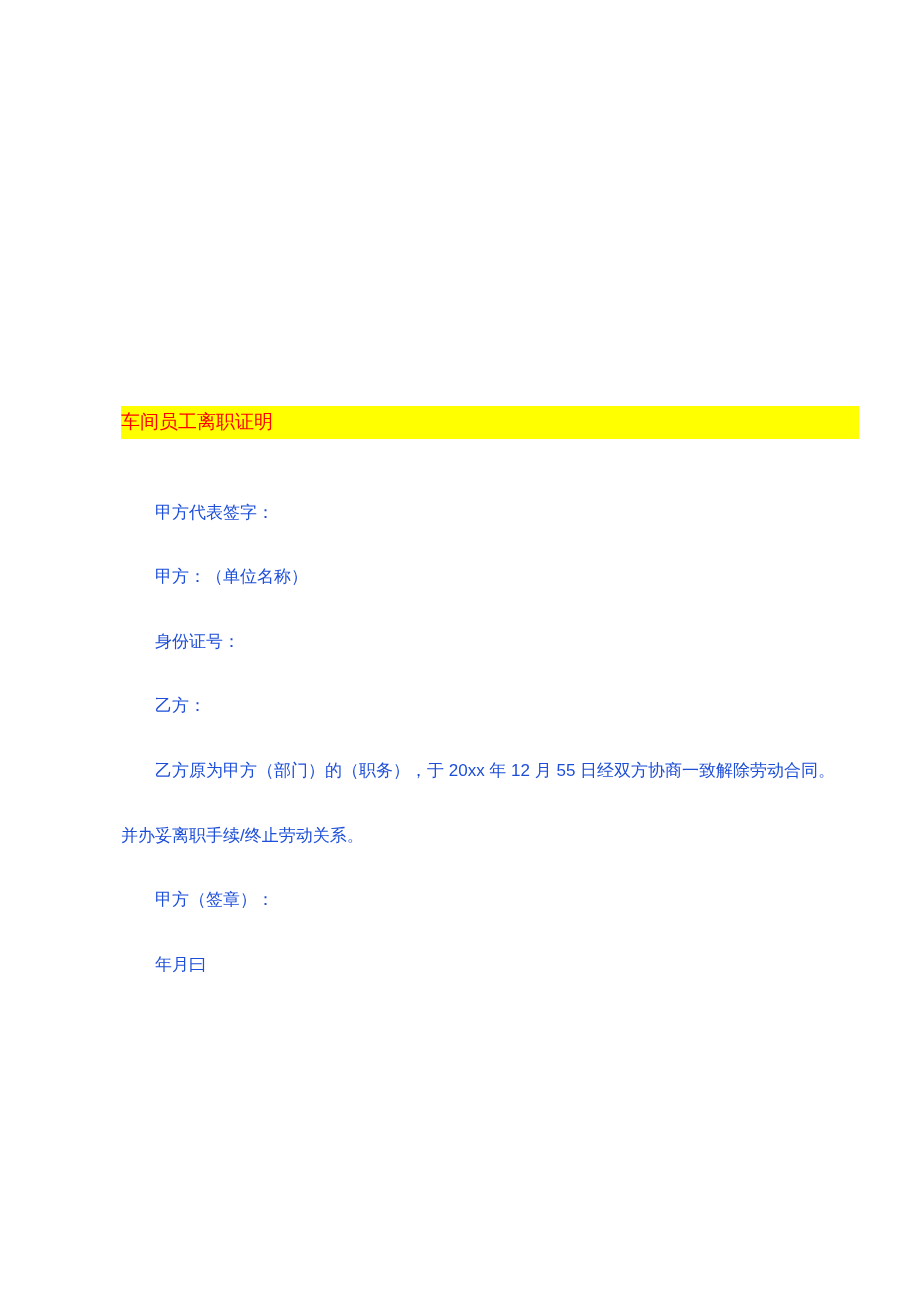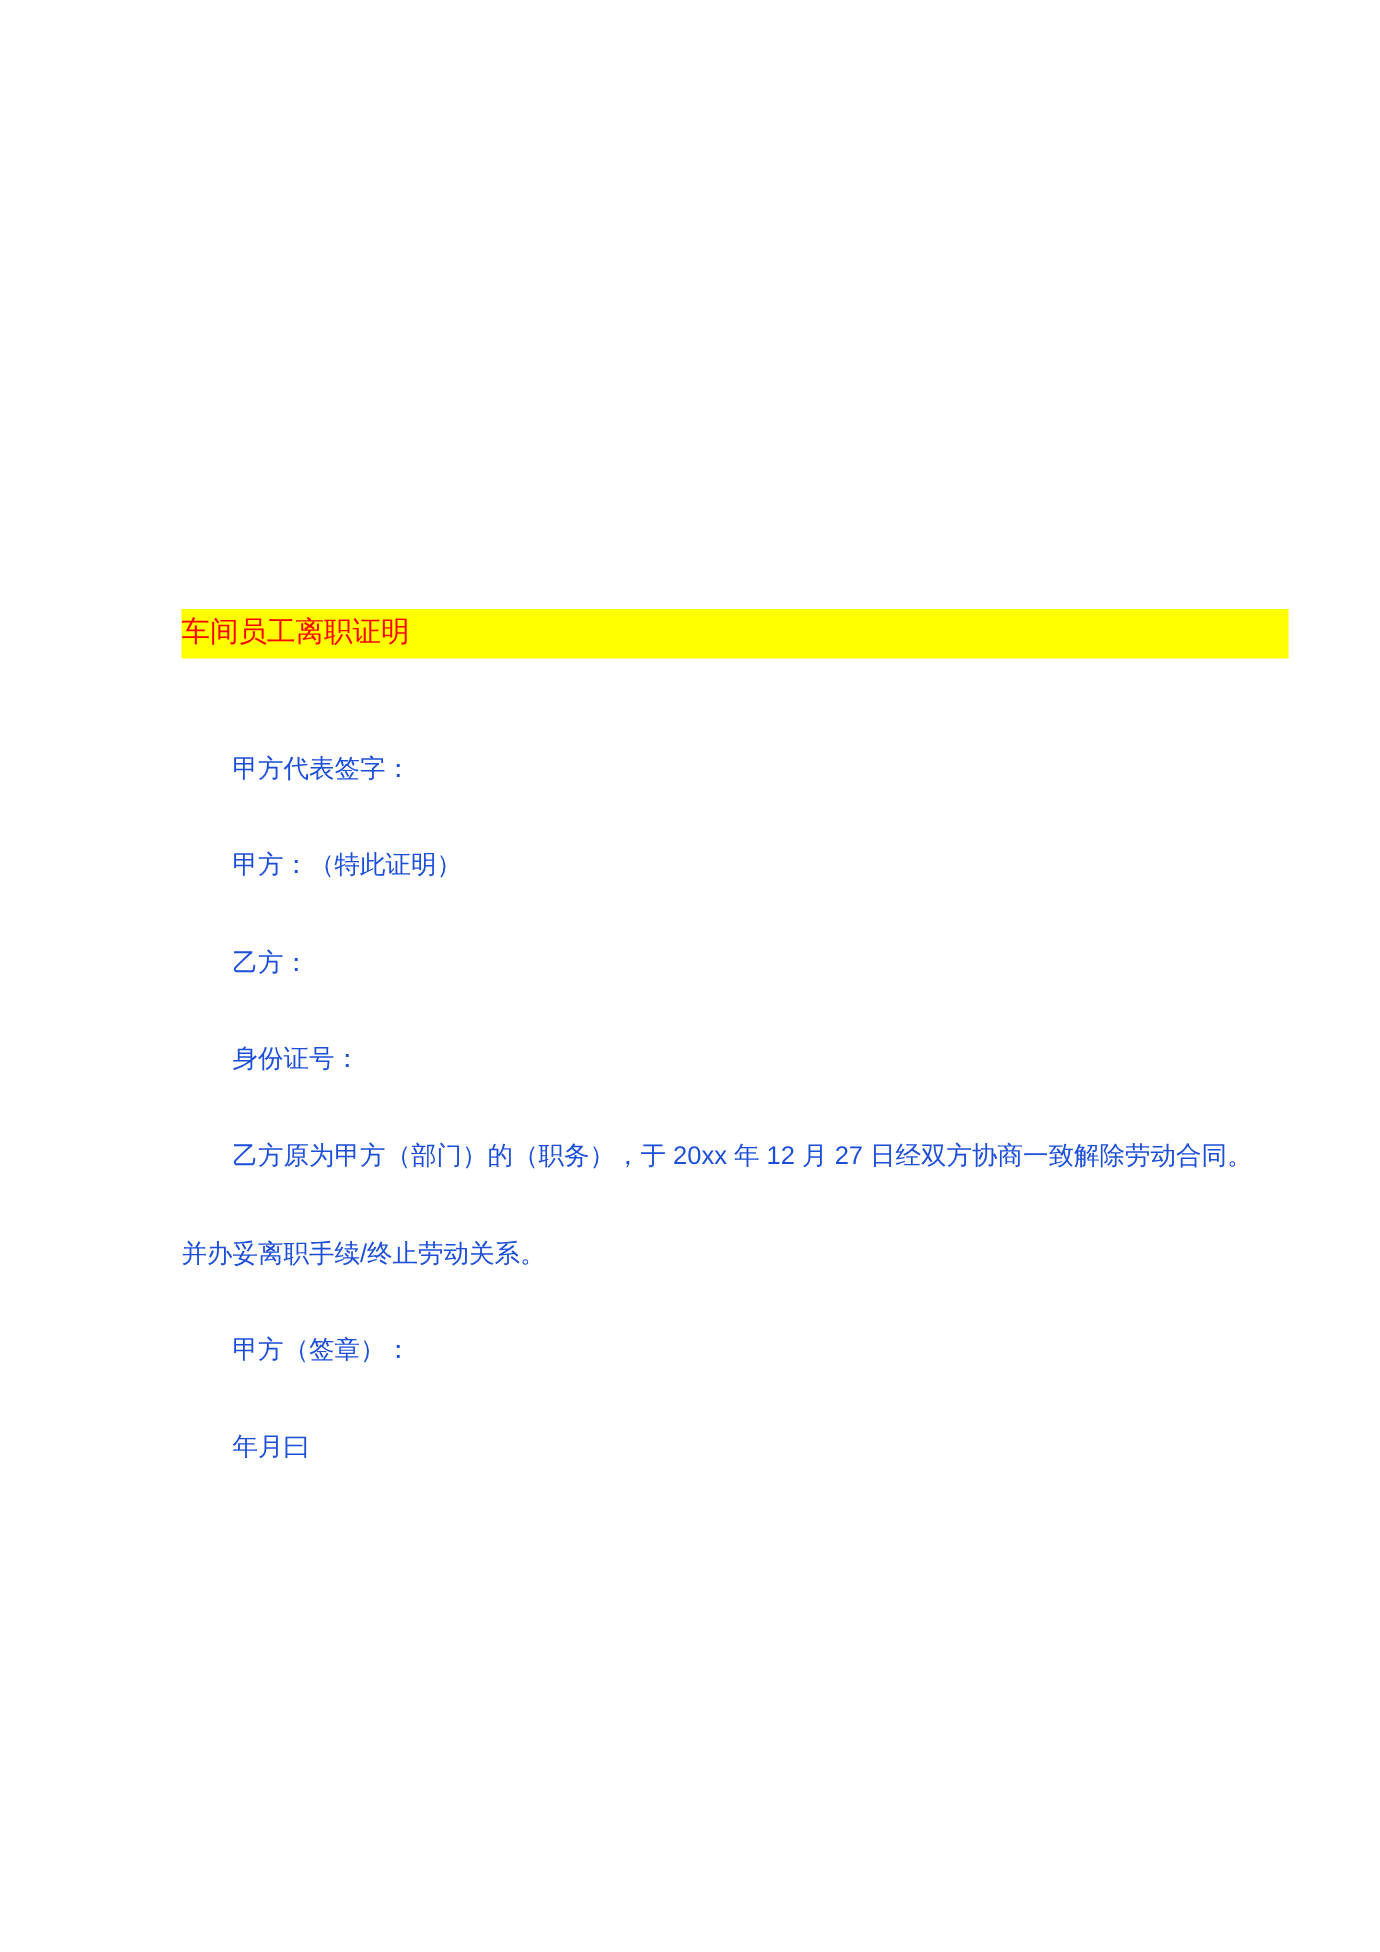--- a/index.html
+++ b/index.html
@@ -39,21 +39,21 @@
       text-indent: 0;
     }
   </style>
 </head>
 <body>
 
 <div class="page">
   <div class="title-block">车间员工离职证明</div>
   <div class="body-text">
     <p class="para">甲方代表签字：</p>
-    <p class="para">甲方：（特此证明）</p>
+    <p class="para">甲方：（单位名称）</p>
+    <p class="para">身份证号：</p>
     <p class="para">乙方：</p>
-    <p class="para">身份证号：</p>
-    <p class="para">乙方原为甲方（部门）的（职务），于 20xx 年 12 月 27 日经双方协商一致解除劳动合同。</p>
+    <p class="para">乙方原为甲方（部门）的（职务），于 20xx 年 12 月 55 日经双方协商一致解除劳动合同。</p>
     <p class="no-indent">并办妥离职手续/终止劳动关系。</p>
     <p class="para">甲方（签章）：</p>
     <p class="para">年月曰</p>
   </div>
 </div>
 
 </body></html>

